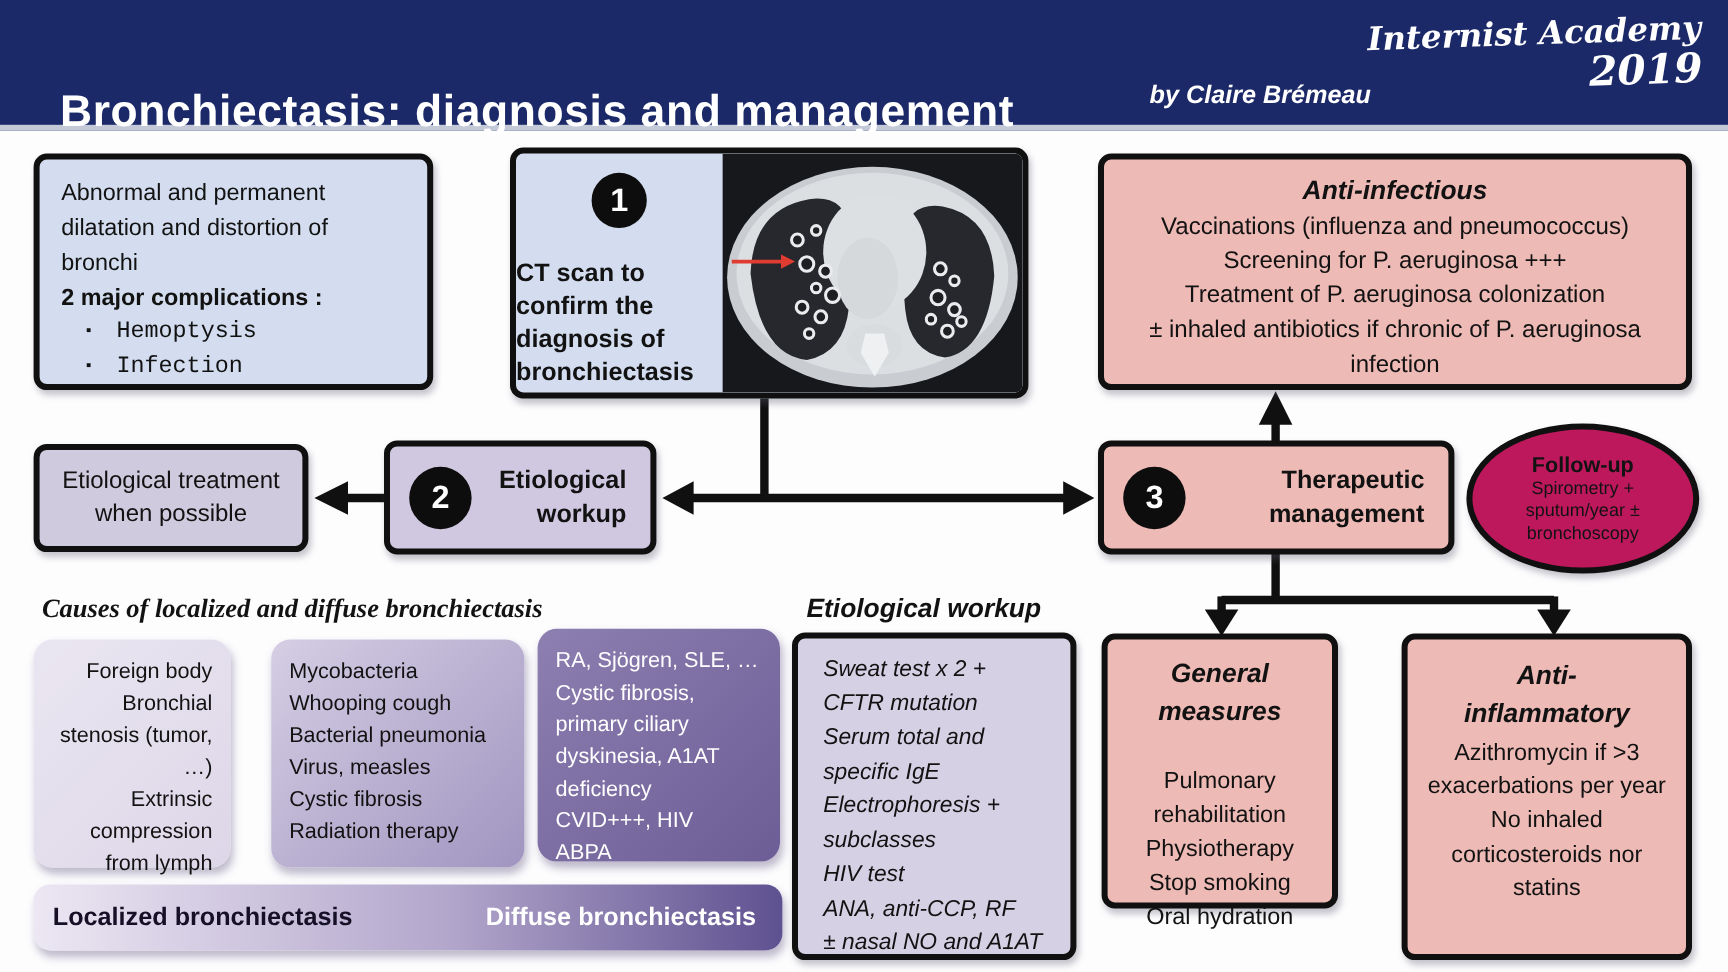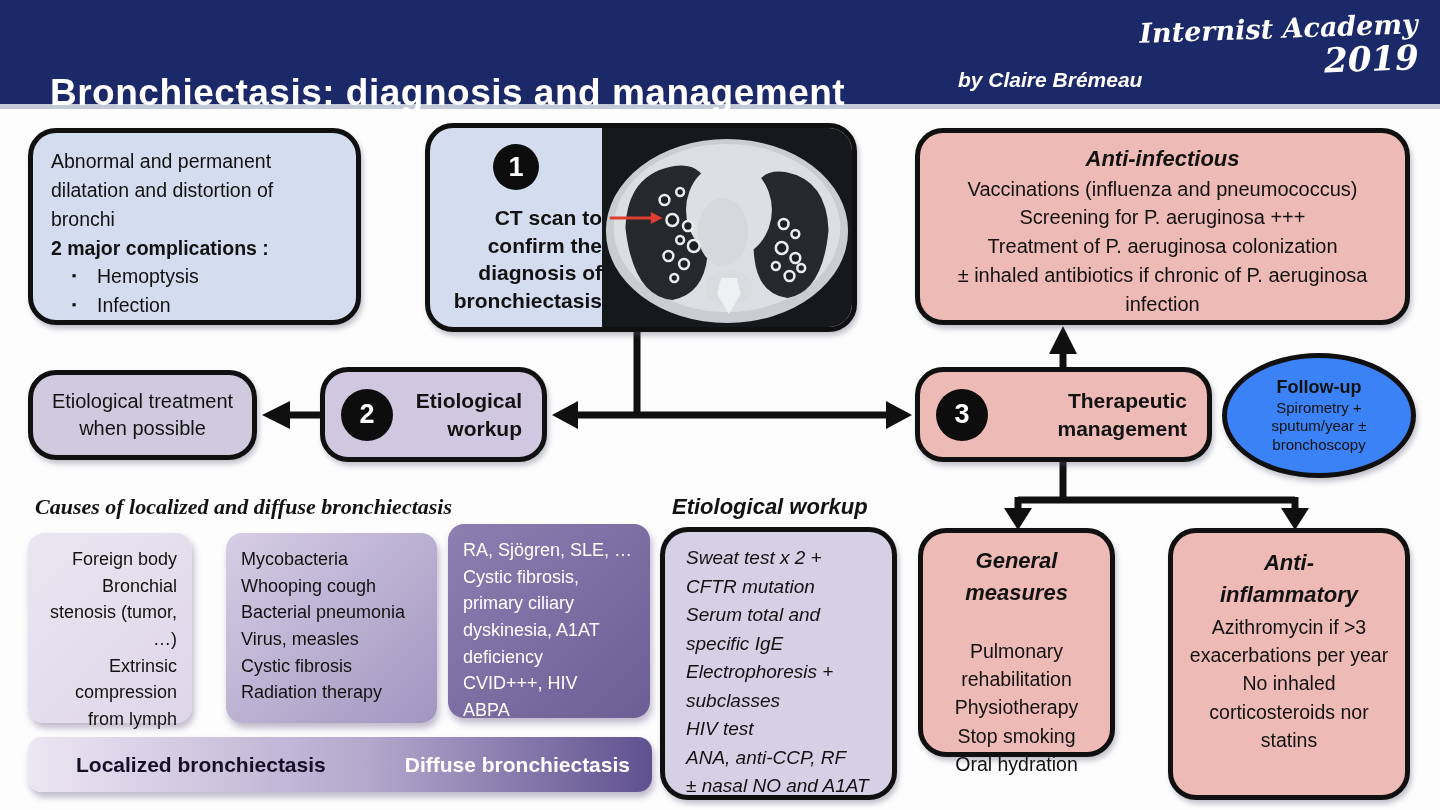--- a/index.html
+++ b/index.html
@@ -12,62 +12,62 @@
   .header-title{position:absolute;left:50px;top:36px;font-size:37px;font-weight:bold;color:#ffffff;
                 letter-spacing:.5px;margin-top:36px;}
   .header-author{position:absolute;left:958px;top:68px;font-size:21px;font-weight:bold;
                  font-style:italic;color:#ffffff;}
   .logo{position:absolute;right:22px;top:14px;text-align:right;color:#ffffff;
         font-family:"DejaVu Serif",serif;font-style:italic;font-weight:bold;transform:rotate(-2deg);}
   .logo-line1{font-size:27px;line-height:1.1;}
   .logo-line2{font-size:34px;line-height:1.1;}
 
   
-  .bbox{position:absolute;border:5px solid #101010;border-radius:28px;box-sizing:border-box;
+  .bbox{position:absolute;border:5px solid #101010;border-radius:11px;box-sizing:border-box;
         box-shadow:2px 4px 5px rgba(90,90,110,.35);}
   .blue{background:#d3ddef;}
   .pink{background:#eebab5;}
   .lav{background:#cfc8e0;}
   .workup-purple{background:#d6d0e5;}
 
   .num-circle{width:46px;height:46px;border-radius:50%;background:#0d0d0d;color:#ffffff;
               display:flex;align-items:center;justify-content:center;
               font-size:27px;font-weight:bold;flex:0 0 auto;}
 
   
   .def-box{left:28px;top:128px;width:333px;height:197px;padding:14px 18px;font-size:19.5px;line-height:1.48;}
   .def-bold{font-weight:bold;}
-  .bullet-row{display:flex;}
+  .bullet-row{display:flex;font-family:Liberation Mono, monospace;}
   .bullet{flex:0 0 46px;text-align:center;font-size:13px;line-height:2.2;}
   .bullet::before{content:"▪";}
 
   
   .ct-box{left:425px;top:123px;width:432px;height:209px;display:flex;overflow:hidden;padding:0;}
   .ct-left{flex:0 0 172px;display:flex;flex-direction:column;align-items:center;
            justify-content:flex-start;padding-top:16px;}
-  .ct-label{margin-top:14px;font-size:21px;font-weight:bold;text-align:right;line-height:1.32;}
+  .ct-label{margin-top:24px;font-size:21px;font-weight:bold;text-align:left;line-height:1.32;}
   .ct-right{flex:1 1 auto;position:relative;}
   .ct-right svg{position:absolute;inset:0;width:100%;height:100%;}
 
   
   .ai-box{left:915px;top:128px;width:495px;height:197px;padding:10px 0;text-align:center;
           font-size:20px;line-height:1.44;}
   .panel-title{font-weight:bold;font-style:italic;font-size:22px;}
 
   
   .et-box{left:28px;top:370px;width:229px;height:90px;display:flex;align-items:center;
           justify-content:center;text-align:center;font-size:20px;line-height:1.35;background:#d0cade;}
   .step-box{display:flex;align-items:center;padding:0 16px;gap:10px;}
   .step2-box{left:320px;top:367px;width:227px;height:95px;}
   .step3-box{left:915px;top:367px;width:297px;height:95px;}
   .step-label{flex:1 1 auto;text-align:right;font-weight:bold;font-size:21px;line-height:1.3;padding-right:4px;}
 
   .followup{left:1222px;top:353px;width:194px;height:125px;border-radius:50%;
             display:flex;flex-direction:column;align-items:center;justify-content:center;
-            background:#3b82f6;text-align:center;line-height:1.25;}
+            background:#be185d;text-align:center;line-height:1.25;}
   .fu-title{font-weight:bold;font-size:18px;}
   .fu-lines{font-size:15px;}
 
   
   .section-heading{position:absolute;font-size:22px;font-weight:bold;font-style:italic;}
   .causes-heading{left:35px;top:494px;font-family:Liberation Serif, serif;}
   .workup-heading{left:672px;top:494px;}
 
   .cause-box{position:absolute;border-radius:16px;box-sizing:border-box;
              box-shadow:2px 5px 7px rgba(110,100,140,.45);padding:13px 15px;
@@ -75,21 +75,21 @@
   .cause1{left:28px;top:533px;width:164px;height:190px;background:linear-gradient(135deg,#eae6f1,#ddd6e8);text-align:right;}
   .cause2{left:226px;top:533px;width:211px;height:190px;background:linear-gradient(135deg,#d5cee4,#a095c0);}
   .cause3{left:448px;top:524px;width:202px;height:194px;background:linear-gradient(135deg,#8d7fb0,#6c5d96);
           color:#ffffff;}
 
   .grad-bar{position:absolute;left:28px;top:737px;width:624px;height:55px;border-radius:14px;
             background:linear-gradient(90deg,#ece7f3 0%,#b3a7cc 55%,#5e5190 100%);
             display:flex;align-items:center;justify-content:space-between;
             box-shadow:2px 5px 7px rgba(110,100,140,.45);box-sizing:border-box;
             padding:0 22px 0 16px;font-size:21px;font-weight:bold;}
-  .bar-left{color:#161027;margin-left:32px;}
+  .bar-left{color:#161027;}
   .bar-right{color:#ffffff;}
 
   
   .workup-box{left:660px;top:527px;width:237px;height:273px;padding:12px 21px;
               font-style:italic;font-size:19px;line-height:1.5;}
 
   
   .gm-box{left:918px;top:528px;width:197px;height:229px;padding:12px 14px;text-align:center;
           font-size:19.5px;line-height:1.45;}
   .gm-title{max-width:112px;margin:0 auto 28px;}

